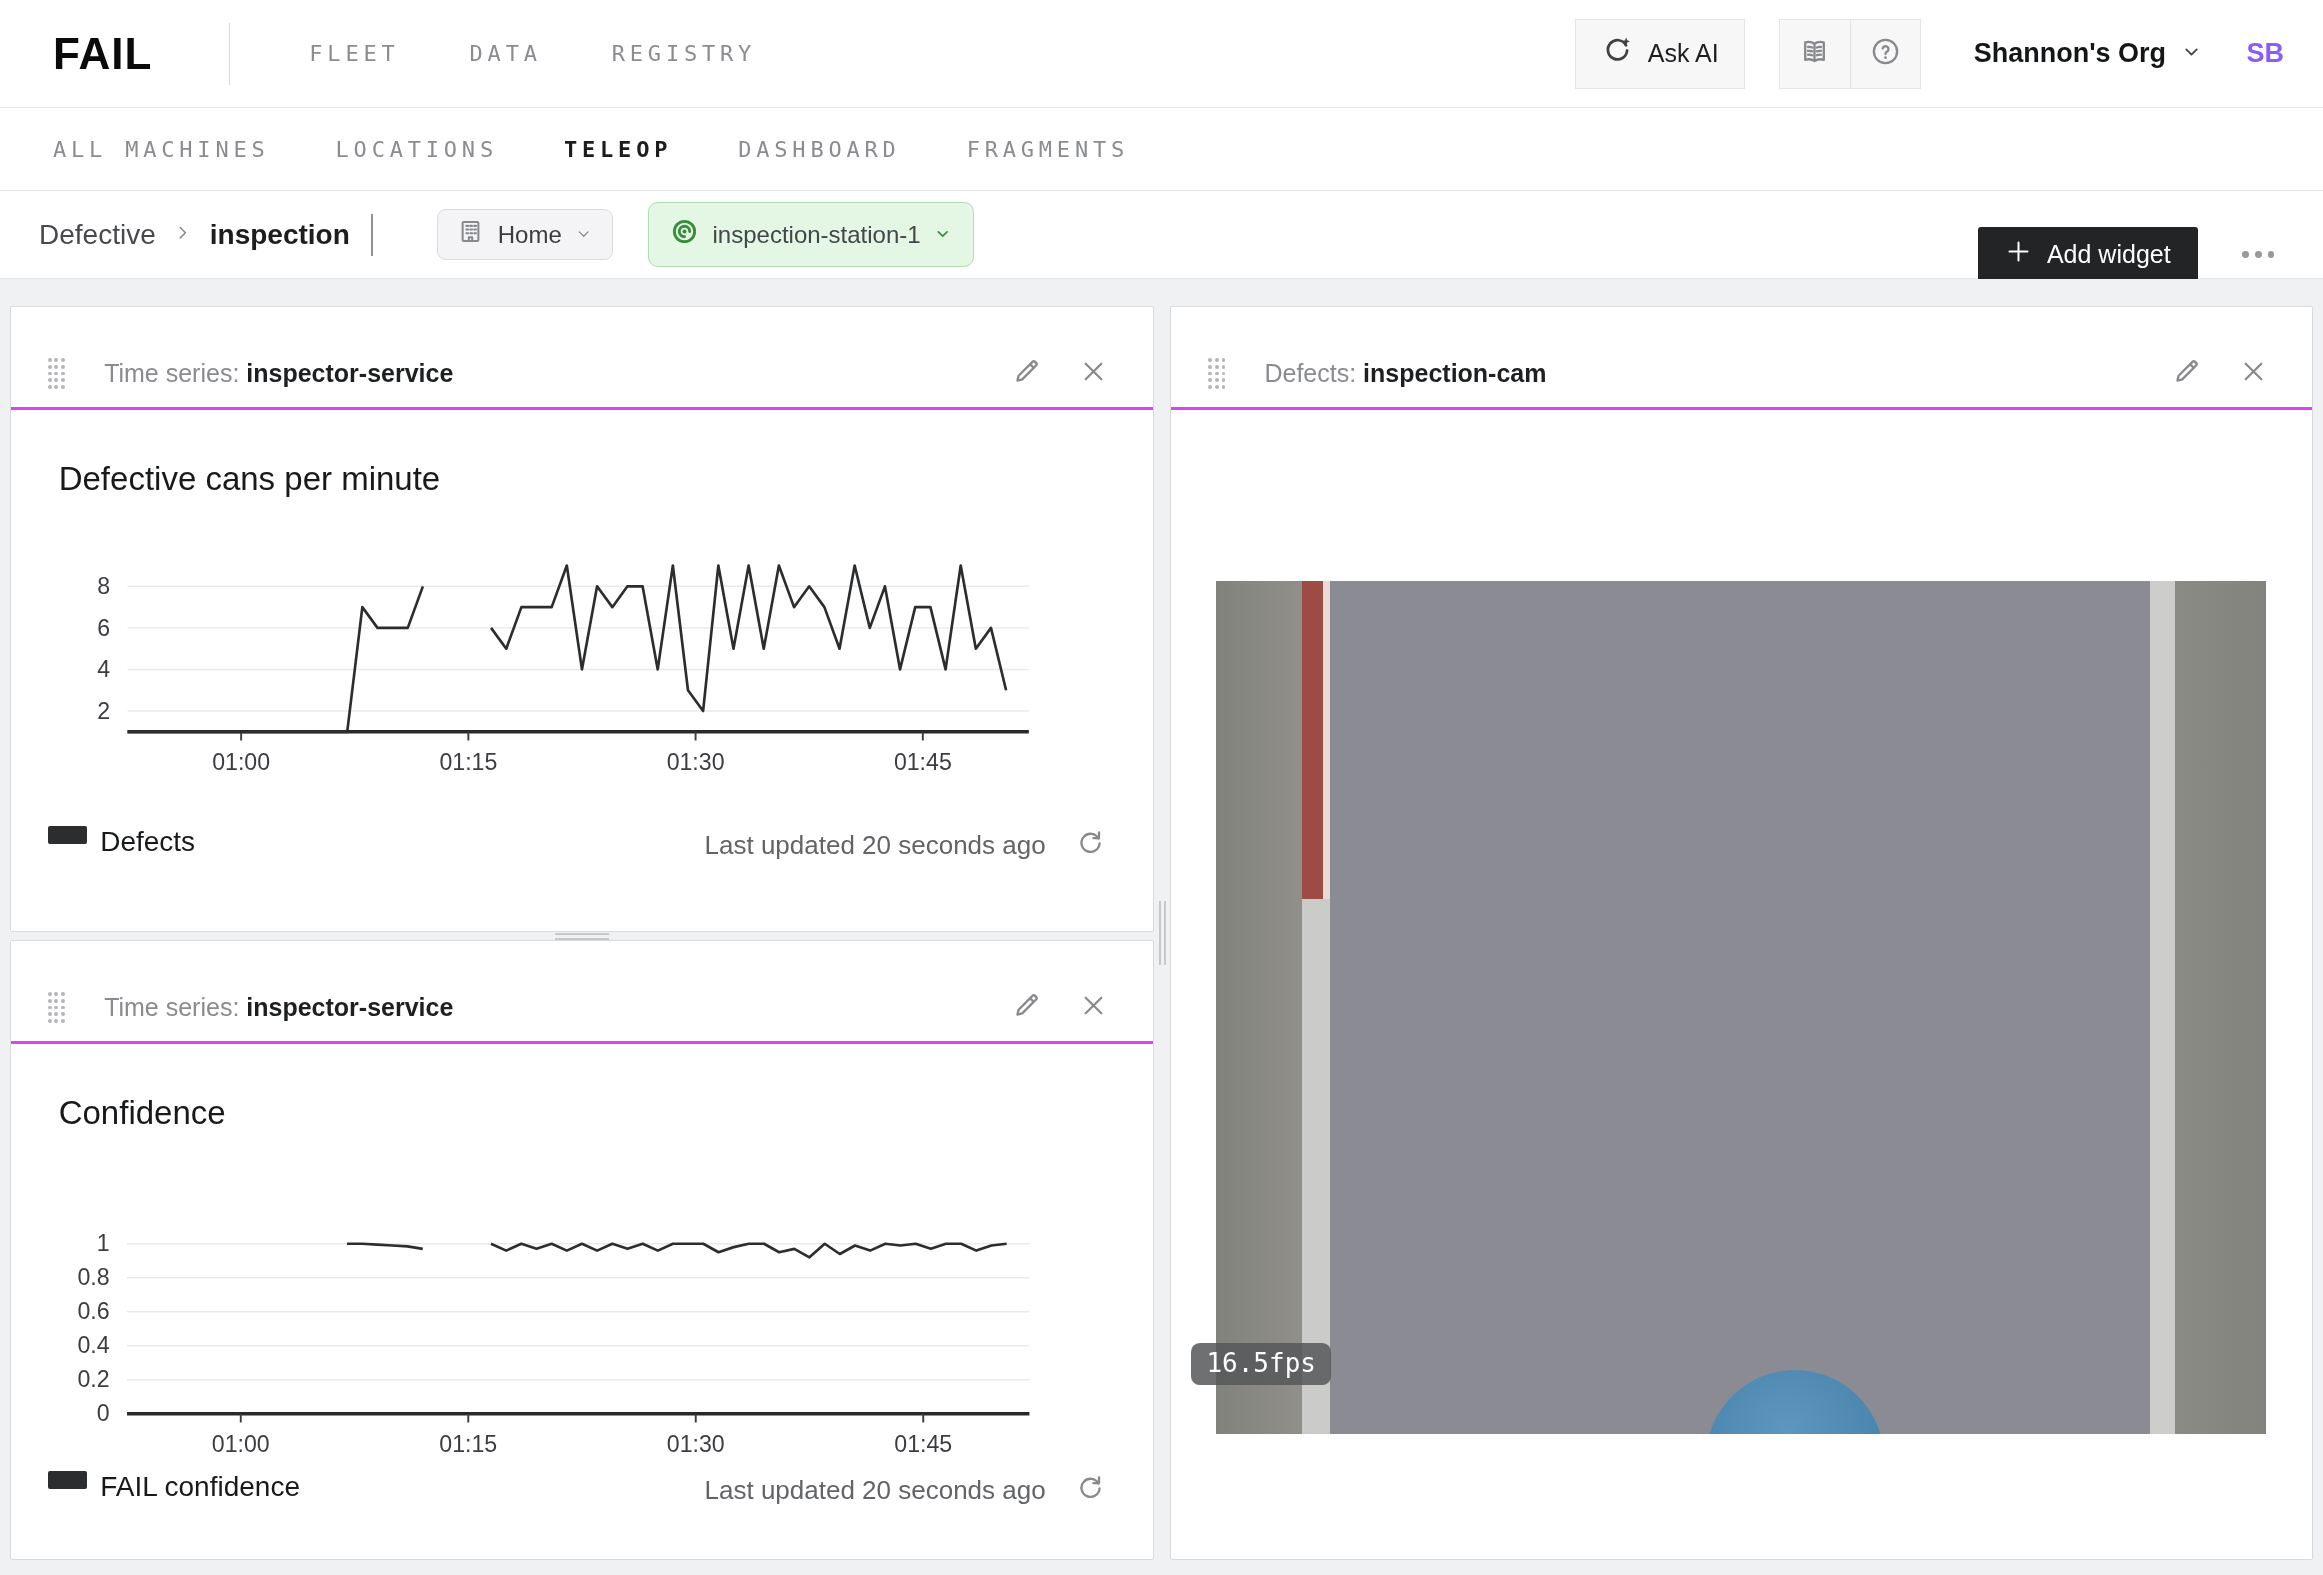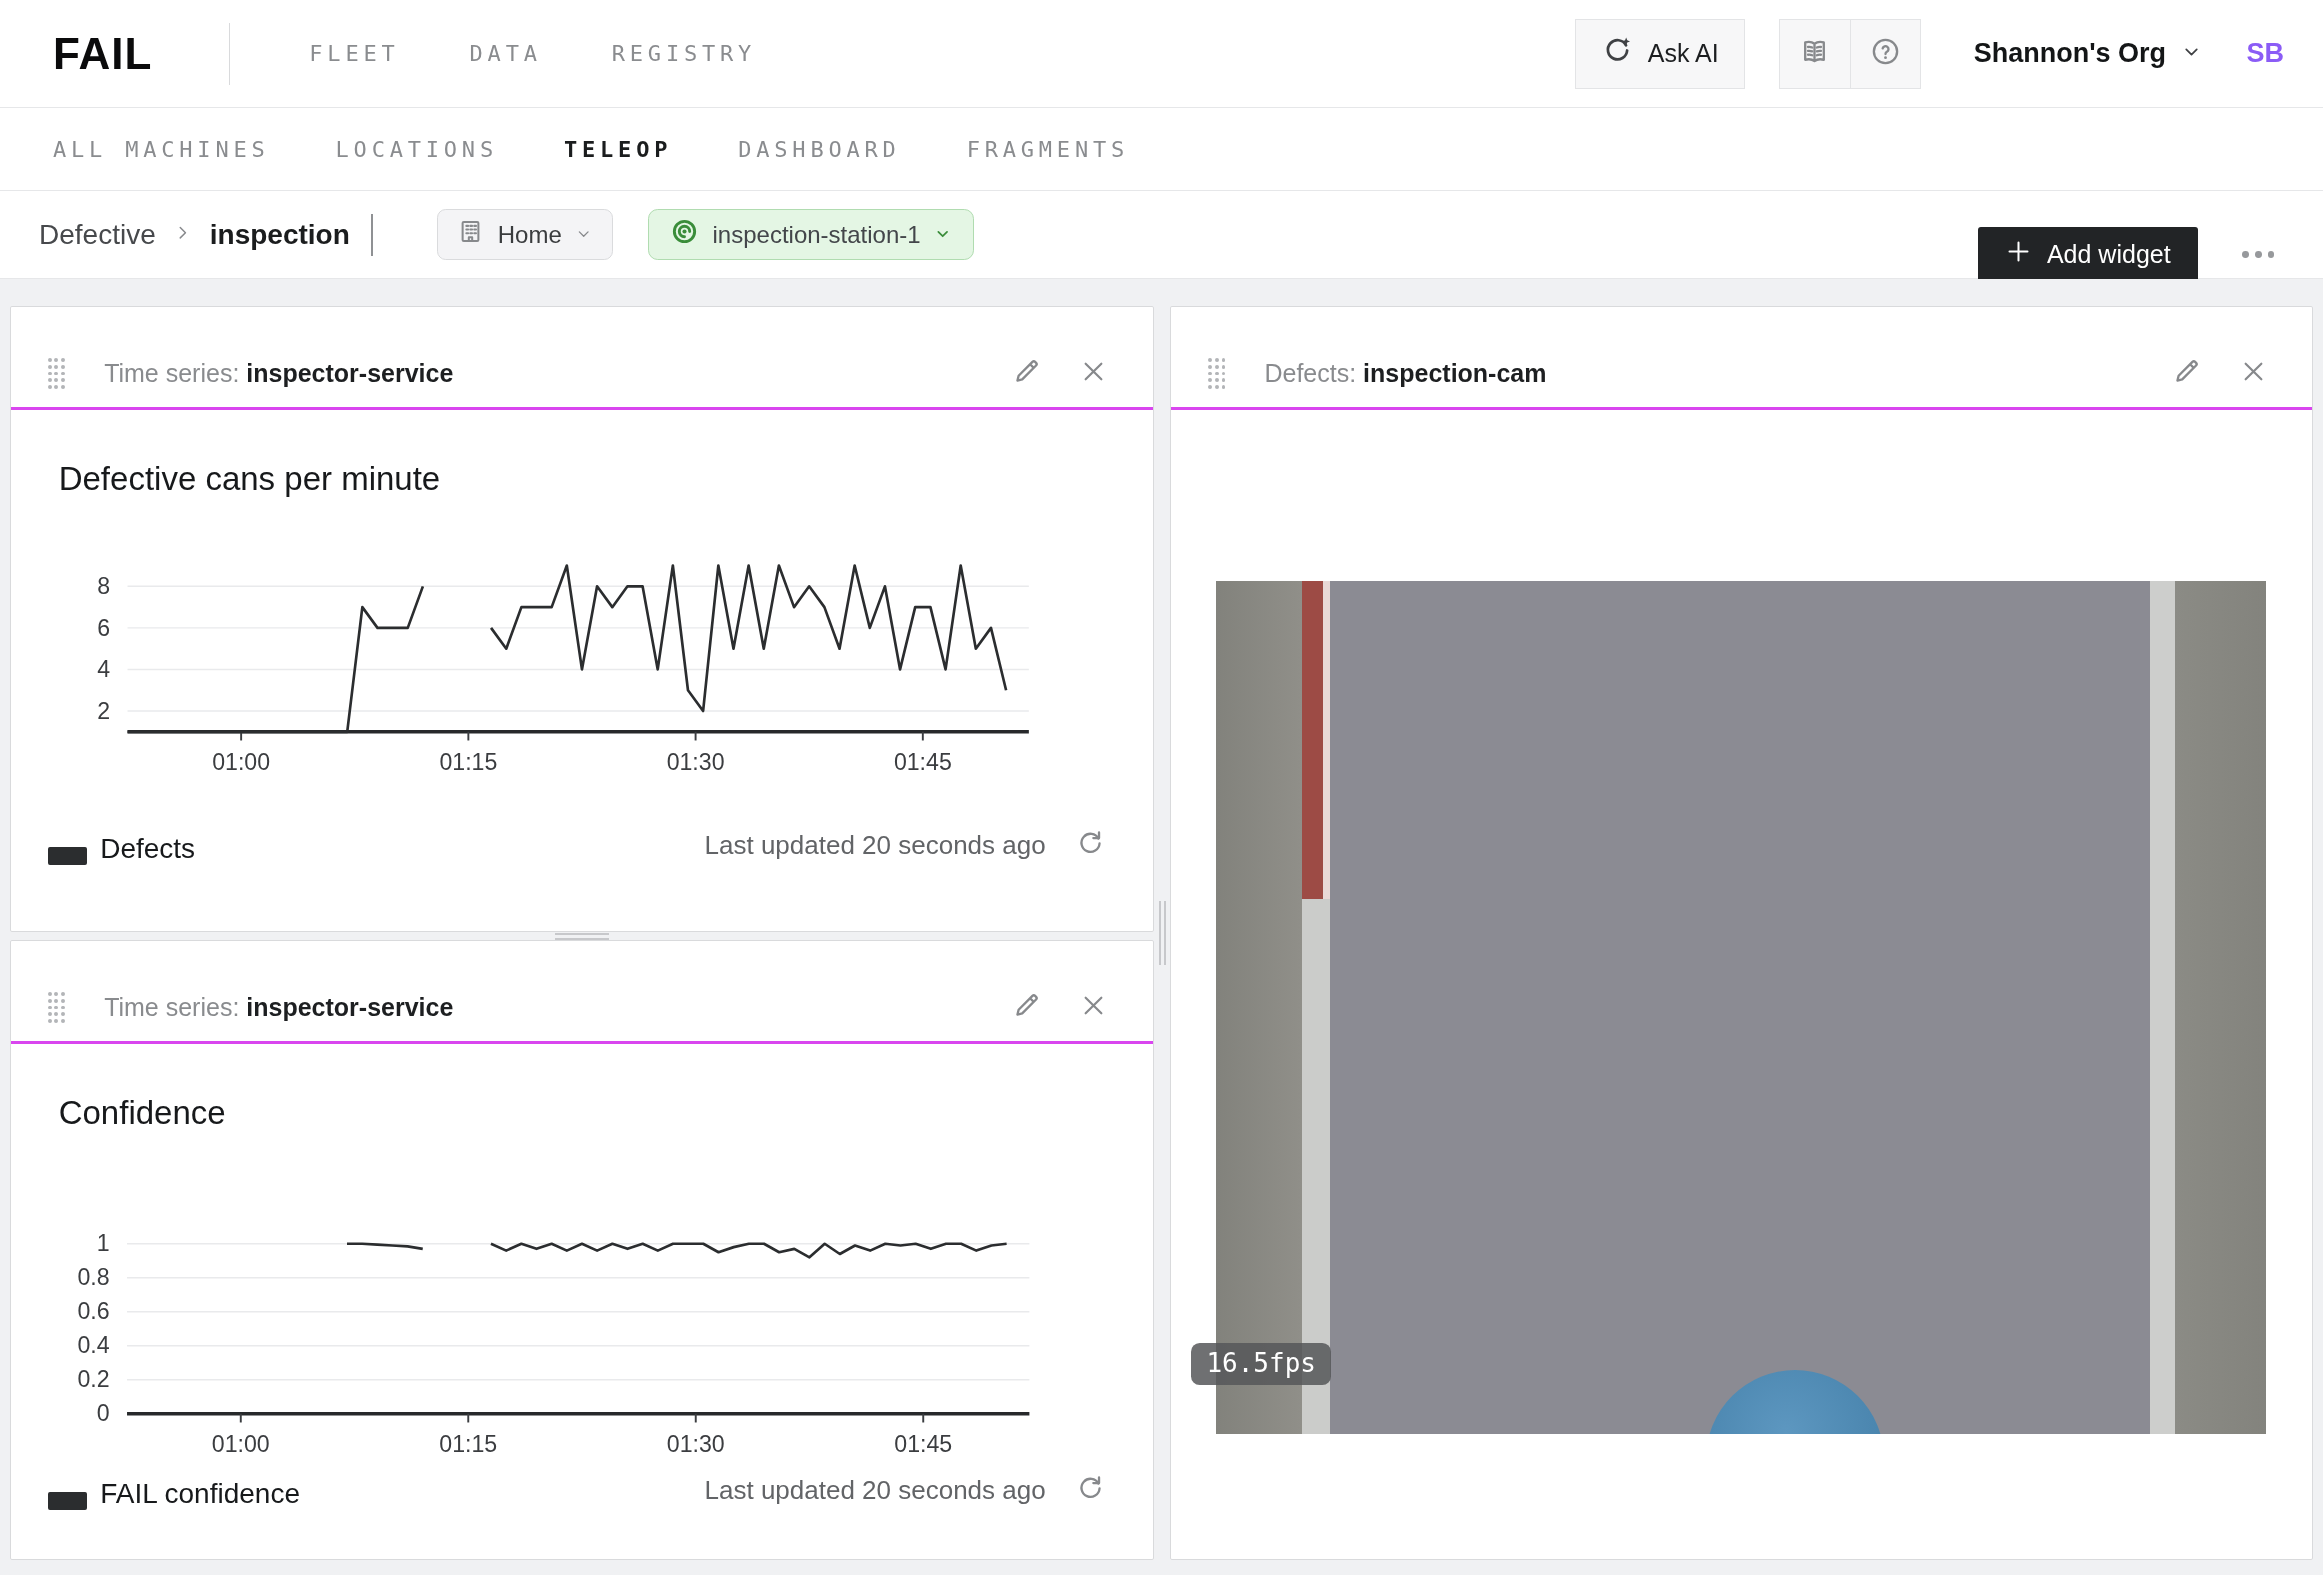--- a/index.html
+++ b/index.html
@@ -35,21 +35,21 @@
   
   .toolbar { height:88px; background:#fff; border-bottom:1px solid #e6e7e9;
              display:flex; align-items:center; padding:0 39px; }
   .breadcrumb { display:flex; align-items:center; gap:17.4px; }
   .crumb-root { font-size:28px; color:#47494c; cursor:pointer; }
   .crumb-current { font-size:28px; font-weight:700; color:#1b1d1e; cursor:pointer; }
   .text-cursor { width:1.9px; height:42px; background:#8f9194; margin-left:3.9px; }
   .ws-btn { margin-left:64px; height:51px; display:flex; align-items:center; gap:13.5px;
             padding:0 19.3px; background:#f4f4f6; border:1px solid #dadbdd; border-radius:8.7px; cursor:pointer; }
   .ws-btn span { font-size:24px; color:#3a3c3e; }
-  .machine-pill { margin-left:35px; height:51px; display:flex; align-items:center; gap:13.5px;
+  .machine-pill { margin-left:35px; height:65px; display:flex; align-items:center; gap:13.5px;
             padding:0 21px; background:#e4f6e4; border:1px solid #b0dcb0; border-radius:9.7px; cursor:pointer; }
   .machine-pill span { font-size:24px; color:#43464a; }
   .toolbar-right { margin-left:auto; display:flex; align-items:center;margin-top:40px; }
   .add-widget-btn { height:55px; display:flex; align-items:center; gap:15.4px; padding:0 27px;
             background:#222426; border:none; border-radius:2.9px; cursor:pointer; }
   .add-widget-btn span { font-size:25px; color:#fff; }
   .ellipsis { display:flex; gap:5.8px; margin-left:35px; padding:9.7px; cursor:pointer; }
   .ellipsis i { width:6.8px; height:6.8px; border-radius:50%; background:#97999c; }
 
   
@@ -71,21 +71,21 @@
   .hdr-icon { width:44px; height:44px; display:flex; align-items:center; justify-content:center;
             cursor:pointer; }
   .hdr-icon + .hdr-icon { margin-left:23px; }
 
   .chart-title { margin:50px 0 0 48px; font-size:33px; font-weight:500; color:#17191b; }
   .chart-box { margin-left:34px; }
   #widget-defects .chart-box { margin-top:41px; }
   #widget-confidence .chart-box { margin-top:79px; }
   svg text { font-family:"Liberation Sans", sans-serif; }
 
-  .legend-row { margin:auto 43px 66px 37px; display:flex; align-items:flex-end; }
+  .legend-row { margin:auto 43px 66px 37px; display:flex; align-items:flex-start; }
   .legend-swatch { width:39px; height:18.3px; border-radius:1.9px; background:#2b2d2f; flex:none; }
   .legend-label { margin-left:13.5px; font-size:28px; font-weight:500; color:#17191b; }
   .legend-right { margin-left:auto; display:flex; align-items:center; gap:25px; }
   .last-updated { font-size:26px; color:#626467; }
   .refresh-btn { width:39px; height:39px; display:flex; align-items:center; justify-content:center; cursor:pointer; }
 
   
   .camera-body { position:relative; flex:1; }
   .camera-frame { position:absolute; left:45px; top:171px; width:1050px; height:853px;
             overflow:hidden; background:#8b8b93; }

